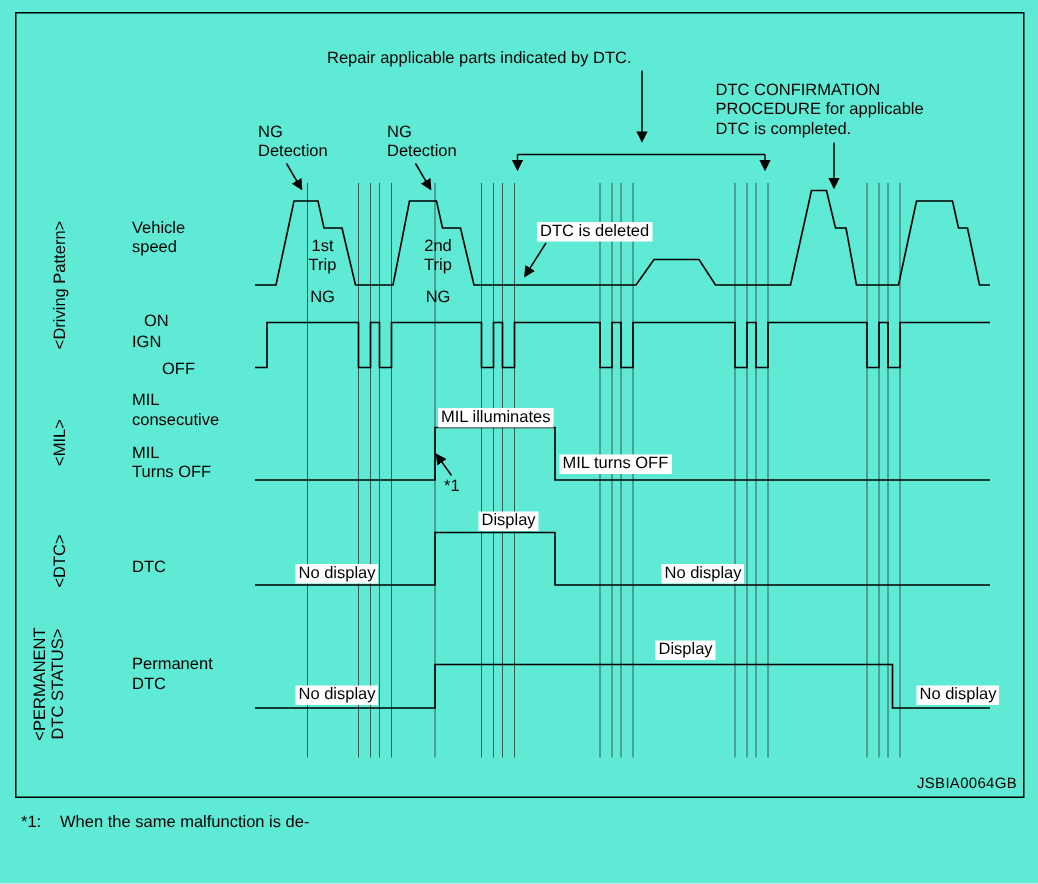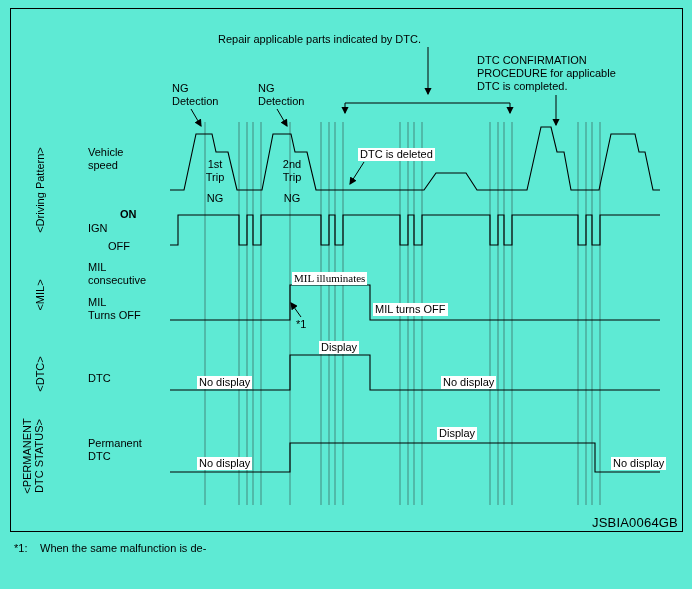--- a/index.html
+++ b/index.html
@@ -11,21 +11,21 @@
   }
   .frame { position:absolute; left:10px; top:8px; width:673px; height:524px; border:1px solid #000; }
   svg.art { position:absolute; left:0; top:0; }
   .lbl { position:absolute; white-space:nowrap; line-height:13px; }
   .bg { background:#fff; padding:0 2px; }
   .ctr { text-align:center; }
   .rot {
     position:absolute; transform:translate(-50%,-50%) rotate(-90deg);
     white-space:nowrap; text-align:center; line-height:12px;
   }
-  .wm { font-size:13px; letter-spacing:0.2px; }
+  .wm { font-size:10px; letter-spacing:0.2px; }
   .fn { line-height:14px; }
 </style>
 </head>
 <body>
 
 <div class="page">
 
   <div class="frame"></div>
 
   <svg class="art" width="692" height="589" viewBox="0 0 692 589">
@@ -96,37 +96,37 @@
     <div>Trip</div>
   </div>
   <div class="lbl ctr" style="left:199px; top:192px; width:32px;">NG</div>
 
   <div class="lbl ctr" style="left:276px; top:158px; width:32px;">
     <div>2nd</div>
     <div>Trip</div>
   </div>
   <div class="lbl ctr" style="left:276px; top:192px; width:32px;">NG</div>
 
-  <div class="lbl bg" style="left:292px; top:272px;font-family:Liberation Serif, serif;">MIL illuminates</div>
+  <div class="lbl bg" style="left:292px; top:272px;">MIL illuminates</div>
   <div class="lbl" style="left:296px; top:318px;">*1</div>
   <div class="lbl bg" style="left:373px; top:303px;">MIL turns OFF</div>
 
   <div class="lbl bg" style="left:197px; top:376px;">No display</div>
   <div class="lbl bg" style="left:319px; top:341px;">Display</div>
   <div class="lbl bg" style="left:441px; top:376px;">No display</div>
 
   <div class="lbl bg" style="left:197px; top:457px;">No display</div>
   <div class="lbl bg" style="left:437px; top:427px;">Display</div>
   <div class="lbl bg" style="left:611px; top:457px;">No display</div>
 
   <div class="lbl" style="left:88px; top:146px;">
     <div>Vehicle</div>
     <div>speed</div>
   </div>
-  <div class="lbl" style="left:120px; top:208px;font-weight:bold;">ON</div>
+  <div class="lbl" style="left:96px; top:208px;">ON</div>
   <div class="lbl" style="left:88px; top:222px;">IGN</div>
   <div class="lbl" style="left:108px; top:224px;margin-top:16px;">OFF</div>
 
   <div class="lbl" style="left:88px; top:261px;">
     <div>MIL</div>
     <div>consecutive</div>
   </div>
   <div class="lbl" style="left:88px; top:296px;">
     <div>MIL</div>
     <div>Turns OFF</div>

